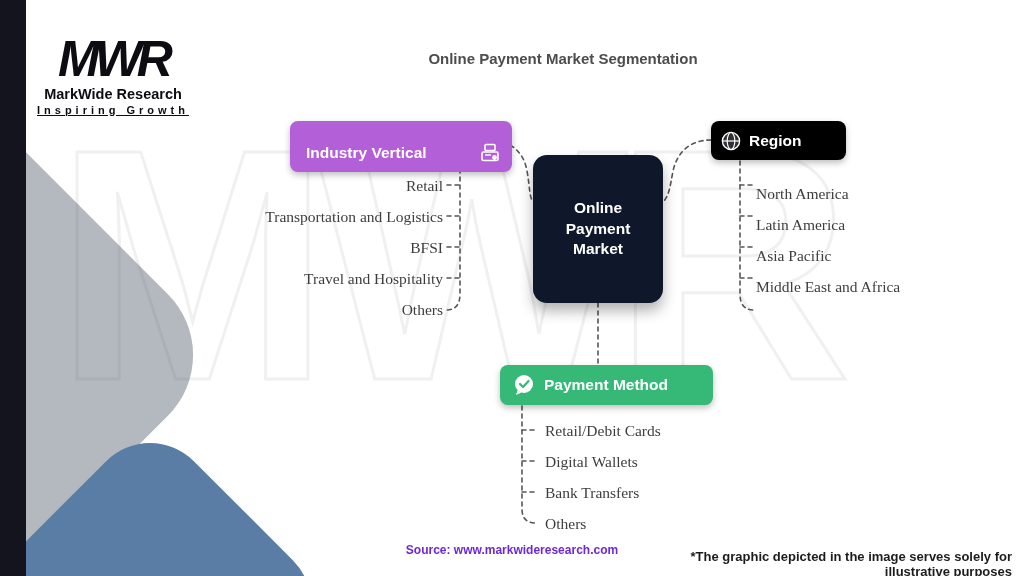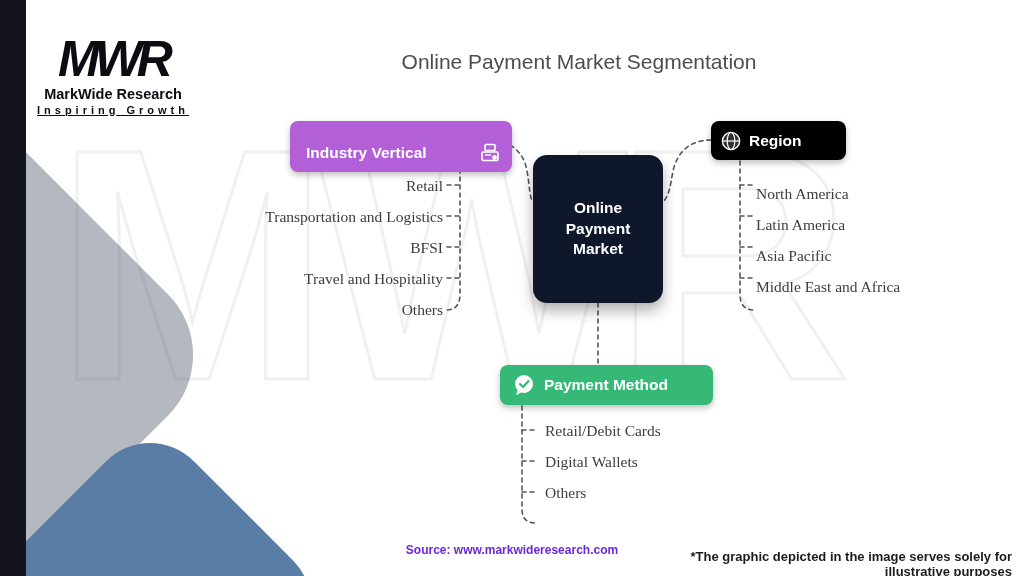--- a/index.html
+++ b/index.html
@@ -29,22 +29,22 @@
     color:transparent;-webkit-text-stroke:3px rgba(110,110,110,0.10);
     user-select:none;pointer-events:none;
   }
   
   .logo{position:absolute;left:33px;top:36px;width:160px;text-align:center;color:#0c0c12;}
   .logo .mwr{font-size:50px;font-weight:900;letter-spacing:-5px;line-height:0.95;font-style:italic;}
   .logo .name{font-size:14.5px;font-weight:800;margin-top:2px;}
   .logo .tagline{font-size:11px;font-weight:700;letter-spacing:4px;margin-top:2px;text-decoration:underline;}
   
   .title{
-    position:absolute;left:344px;top:50px;width:470px;text-align:center;
-    font-size:21px;font-weight:400;color:#4d4d4d;
+    position:absolute;left:328px;top:50px;width:470px;text-align:center;
+    font-size:15px;font-weight:700;color:#4d4d4d;
   }
   
   .connectors{position:absolute;left:0;top:0;pointer-events:none;}
   
   .center-node{
     position:absolute;left:533px;top:155px;width:130px;height:148px;
     background:#0f172a;border-radius:14px;
     box-shadow:0 8px 14px rgba(0,0,0,0.30);
     display:flex;align-items:center;justify-content:center;
   }
@@ -172,17 +172,18 @@
 <div class="seg-list list-region">
   <div class="seg-item">North America</div>
   <div class="seg-item">Latin America</div>
   <div class="seg-item">Asia Pacific</div>
   <div class="seg-item">Middle East and Africa</div>
 </div>
 
 <div class="seg-list list-payment">
   <div class="seg-item">Retail/Debit Cards</div>
   <div class="seg-item">Digital Wallets</div>
+  <div class="seg-item">Bank Transfers</div>
   <div class="seg-item">Others</div>
 </div>
 
 <div class="source">Source: www.markwideresearch.com</div>
 <div class="disclaimer">*The graphic depicted in the image serves solely for illustrative purposes</div>
 
 </body></html>

